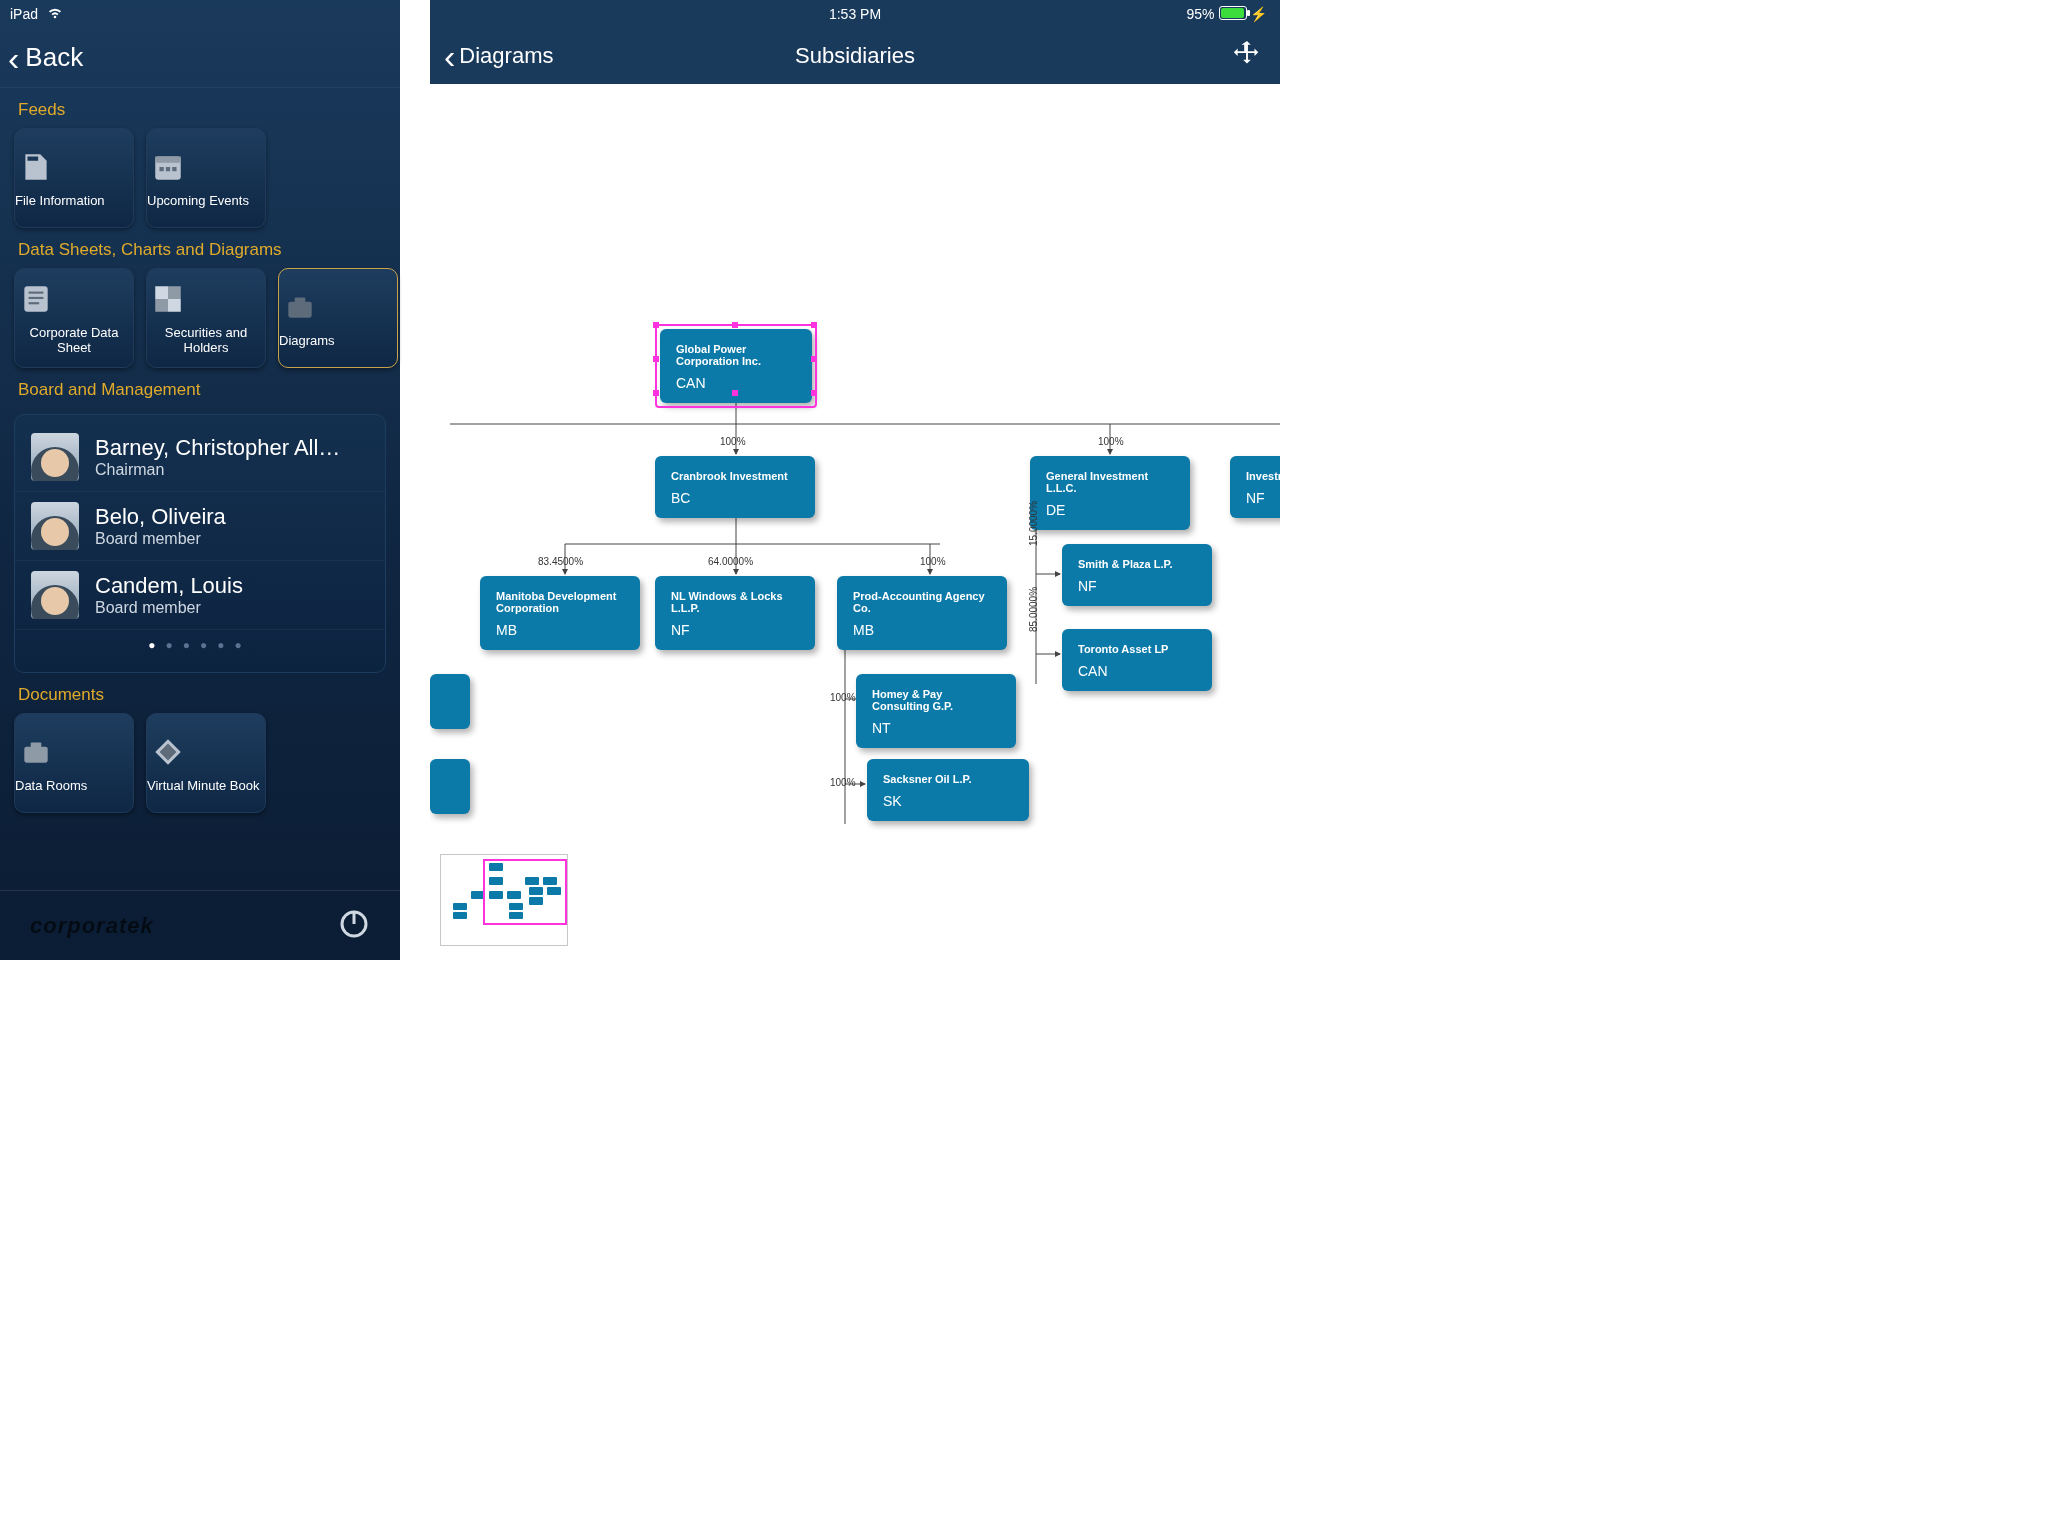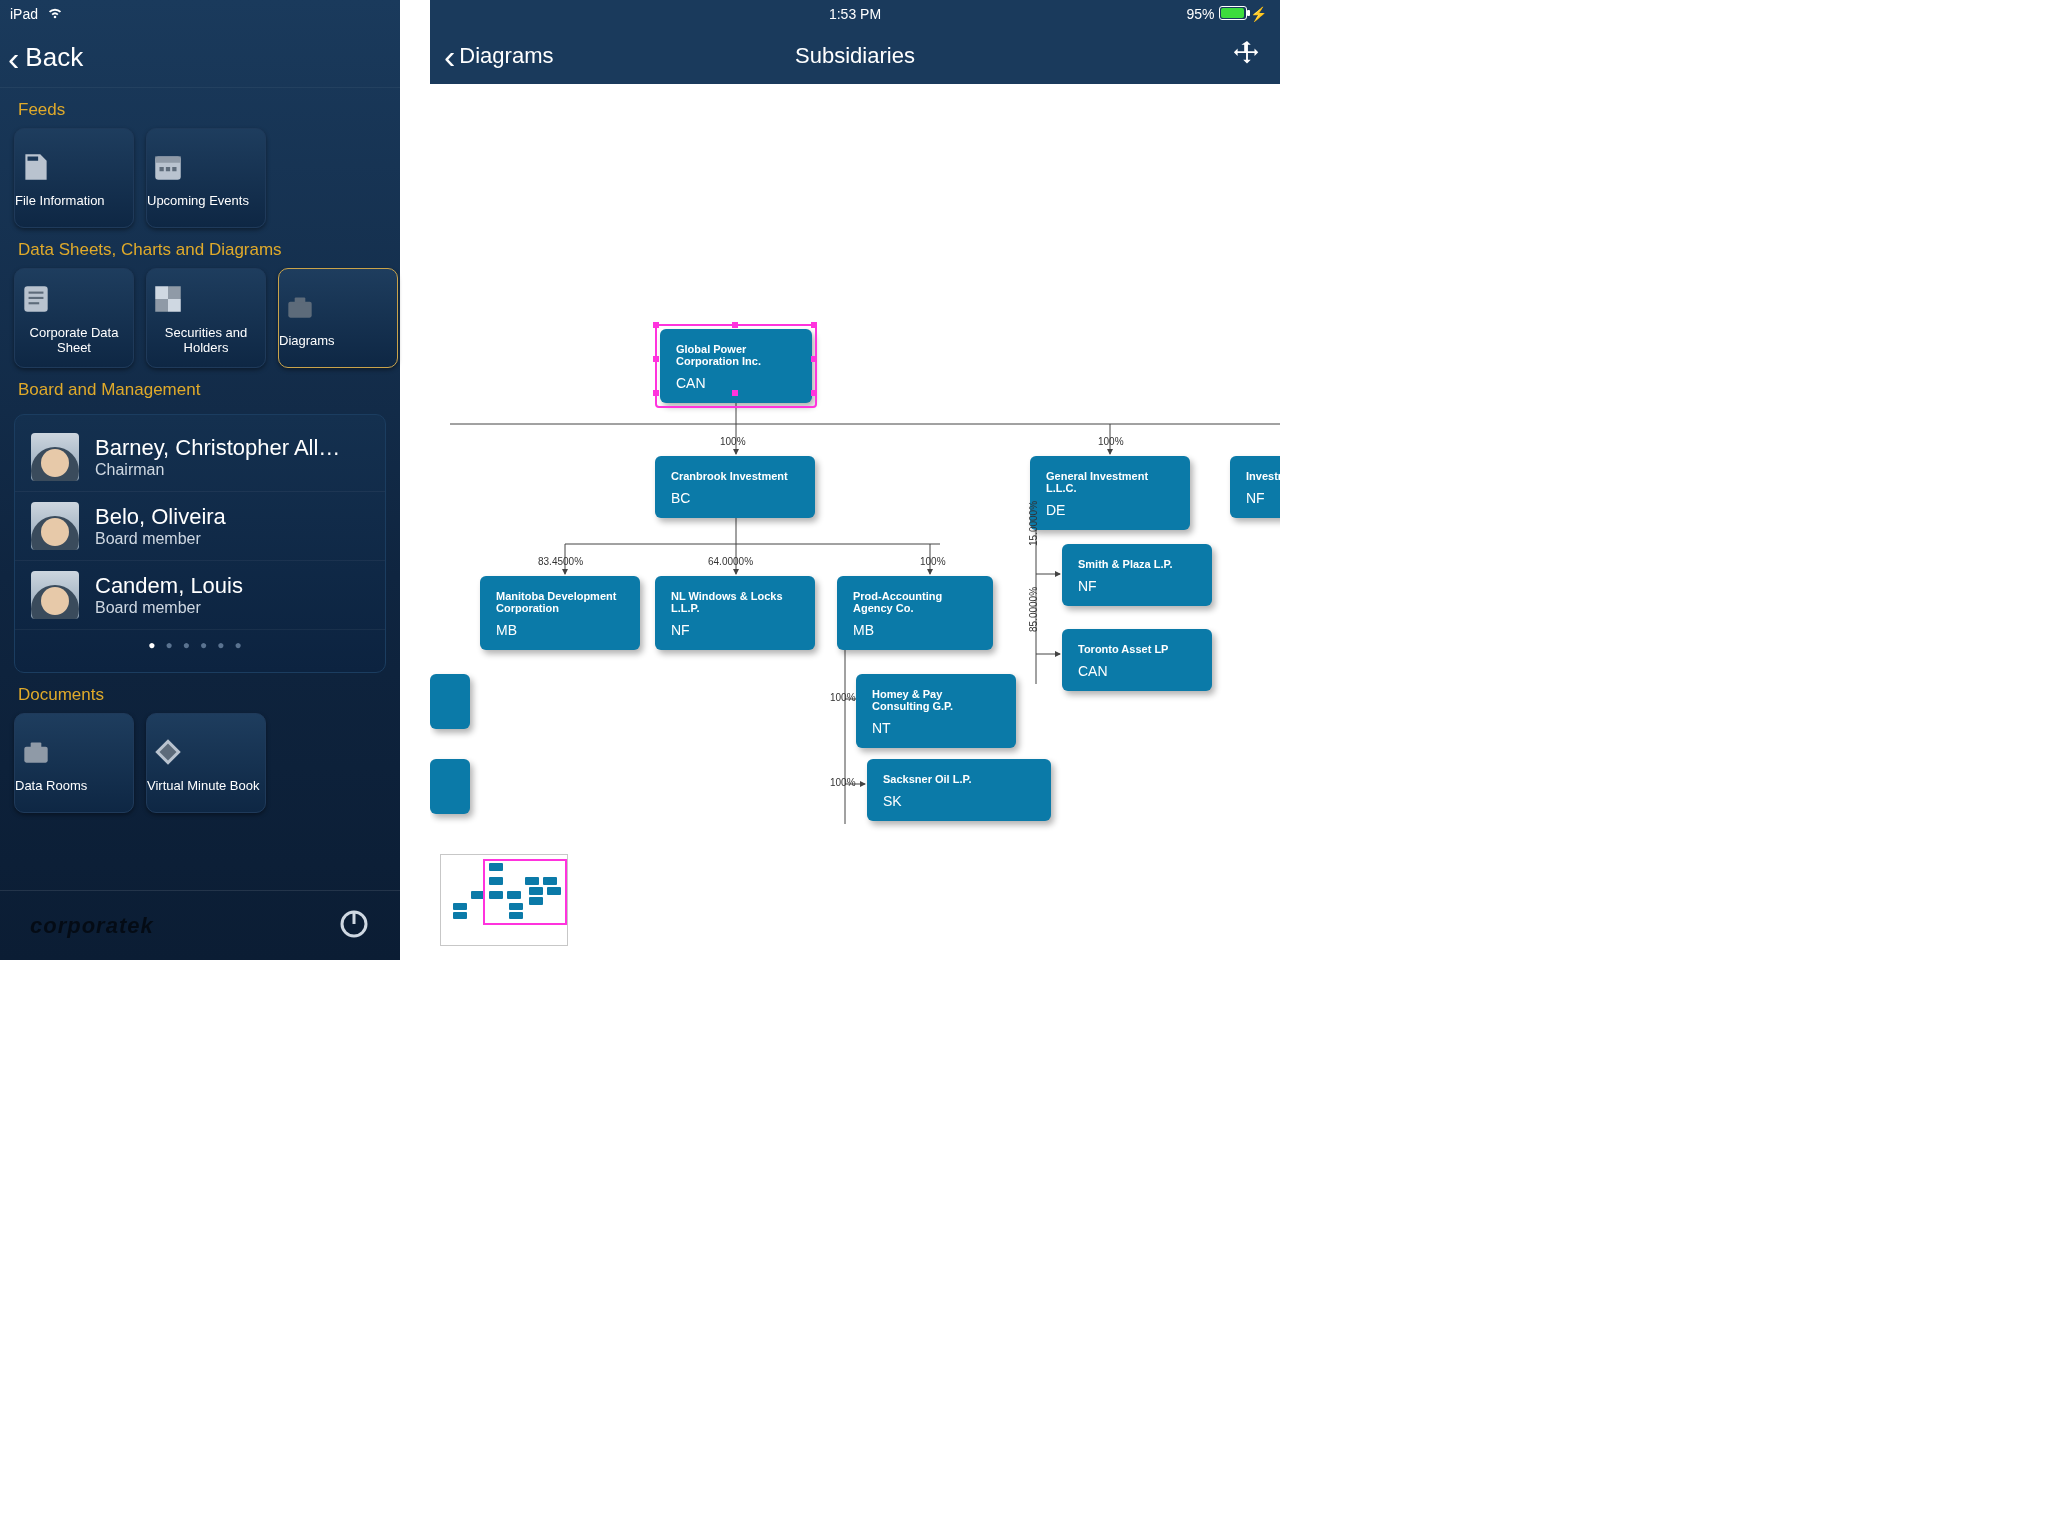--- a/index.html
+++ b/index.html
@@ -269,30 +269,30 @@
       </div>
 
       <div class="org-box" style="left:50px; top:492px; width:160px;">
         <div class="t">Manitoba Development Corporation</div>
         <div class="c">MB</div>
       </div>
       <div class="org-box" style="left:225px; top:492px; width:160px;">
         <div class="t">NL Windows &amp; Locks L.L.P.</div>
         <div class="c">NF</div>
       </div>
-      <div class="org-box" style="left:407px; top:492px; width:156px;">
+      <div class="org-box" style="left:407px; top:492px; width:170px;">
         <div class="t">Prod-Accounting Agency Co.</div>
         <div class="c">MB</div>
       </div>
 
       <div class="org-box" style="left:426px; top:590px; width:160px;">
         <div class="t">Homey &amp; Pay Consulting G.P.</div>
         <div class="c">NT</div>
       </div>
-      <div class="org-box" style="left:437px; top:675px; width:184px;">
+      <div class="org-box" style="left:437px; top:675px; width:162px;">
         <div class="t">Sacksner Oil L.P.</div>
         <div class="c">SK</div>
       </div>
 
       <div class="org-box" style="left:632px; top:460px; width:150px;">
         <div class="t">Smith &amp; Plaza L.P.</div>
         <div class="c">NF</div>
       </div>
       <div class="org-box" style="left:632px; top:545px; width:150px;">
         <div class="t">Toronto Asset LP</div>

